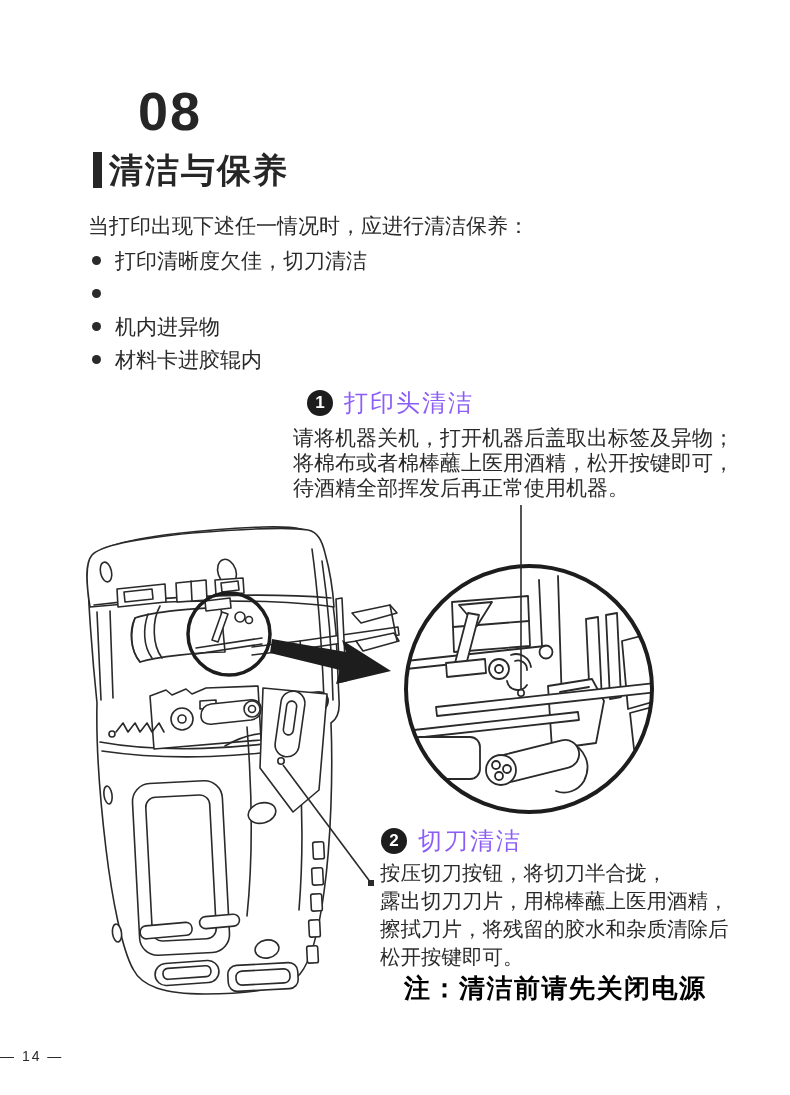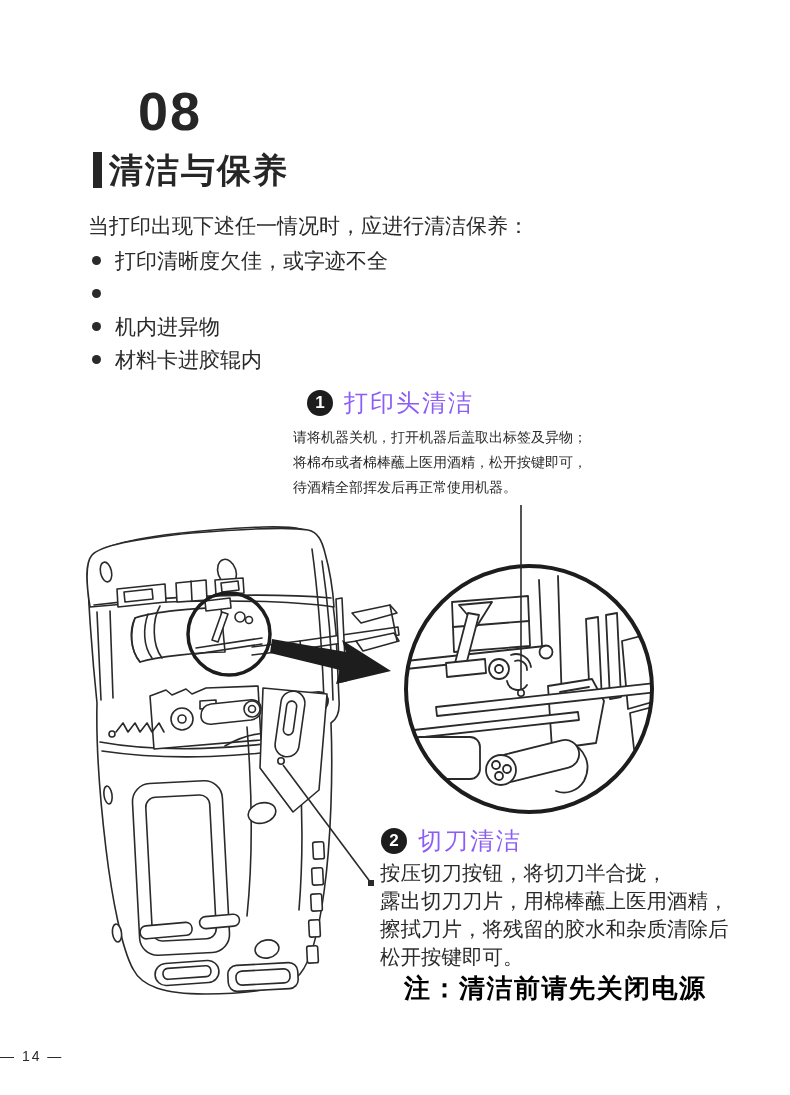--- a/index.html
+++ b/index.html
@@ -16,21 +16,21 @@
   .bullet-list{left:92px;top:248px;}
   .bullet-row{display:flex;align-items:flex-start;height:33px;}
   .bullet-dot{width:9px;height:9px;border-radius:50%;background:#2a2a2a;margin:8px 14px 0 0;flex:0 0 auto;}
   .bullet-text{font-size:21px;line-height:26px;}
   .step-heading{display:flex;align-items:center;gap:11px;height:27px;}
   .step1-heading{left:307px;top:389px;}
   .step2-heading{left:381px;top:827px;}
   .step-badge{width:26px;height:26px;border-radius:50%;background:#1d1d1d;color:#ffffff;
     font-size:17px;font-weight:700;text-align:center;line-height:26px;flex:0 0 auto;}
   .step-title{font-size:24px;font-weight:500;letter-spacing:2px;color:#8b5cf6;}
-  .para{font-size:14px;color:#2a2a2a;}
+  .para{font-size:21px;color:#2a2a2a;}
   .para-1{left:293px;top:425px;line-height:25px;}
   .para-2{left:380px;top:859px;line-height:28px;font-size:20.5px;}
   .note{left:404px;top:971px;font-size:26px;font-weight:700;letter-spacing:1.5px;color:#000000;}
   .page-number{left:0;top:1048px;width:790px;text-align:left;font-size:14px;letter-spacing:2px;color:#2a2a2a;}
   svg.diagram{position:absolute;left:0;top:0;}
 </style>
 </head>
 <body>
 
 <div class="page">
@@ -196,21 +196,21 @@
   <div class="abs section-title-row">
     <div class="title-bar"></div>
     <div class="section-title">清洁与保养</div>
   </div>
 
   <div class="abs intro">当打印出现下述任一情况时，应进行清洁保养：</div>
 
   <div class="abs bullet-list">
     <div class="bullet-row">
       <span class="bullet-dot"></span>
-      <span class="bullet-text">打印清晰度欠佳，或字迹不全</span>
+      <span class="bullet-text">打印清晰度欠佳，切刀清洁</span>
     </div>
     <div class="bullet-row">
       <span class="bullet-dot"></span>
     </div>
     <div class="bullet-row">
       <span class="bullet-dot"></span>
       <span class="bullet-text">机内进异物</span>
     </div>
     <div class="bullet-row">
       <span class="bullet-dot"></span>

